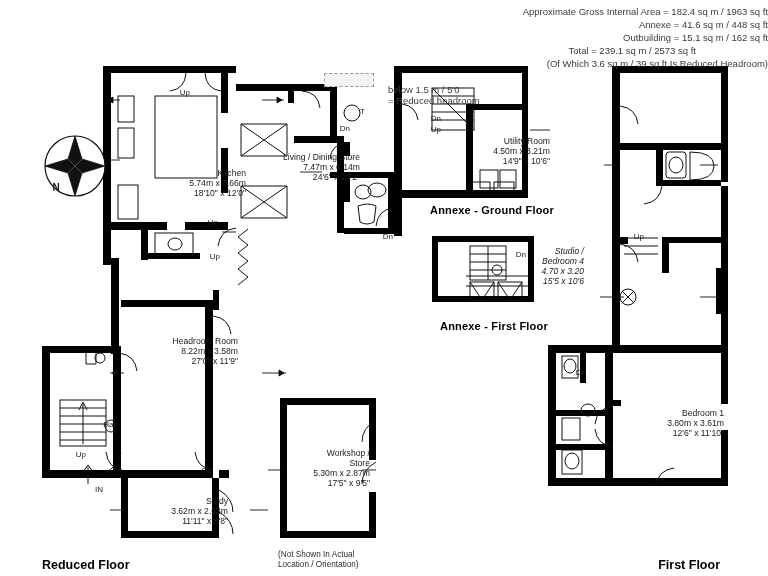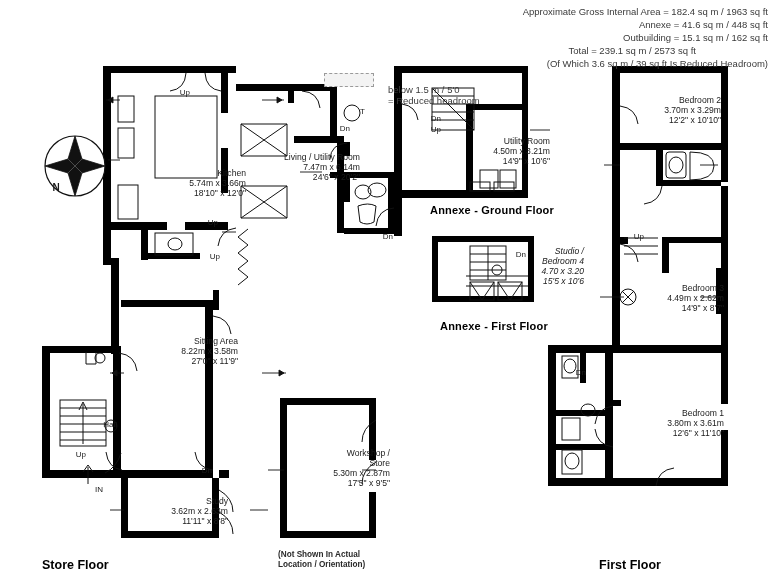--- a/index.html
+++ b/index.html
@@ -278,68 +278,58 @@
   </svg>
   <div class="compass-n" style="left:40px;top:182px;width:32px;text-align:center;">N</div>
 
   <div class="txt room" style="left:126px;top:168px;width:120px;">
     <div>Kitchen</div>
     <div>5.74m x 3.66m</div>
     <div>18'10" x 12'0"</div>
   </div>
 
   <div class="txt room" style="left:210px;top:152px;width:150px;">
-    <div>Living / Utility Room</div>
+    <div>Living / Dining Store</div>
     <div>7.47m x 6.14m</div>
     <div>24'6" x 20'2"</div>
   </div>
 
   <div class="txt room" style="left:430px;top:136px;width:120px;">
     <div>Utility Room</div>
     <div>4.50m x 3.21m</div>
     <div>14'9" x 10'6"</div>
   </div>
 
   <div class="txt room" style="left:108px;top:336px;width:130px;">
-    <div>Sitting Area</div>
+    <div>Headroom Room</div>
     <div>8.22m x 3.58m</div>
     <div>27'0" x 11'9"</div>
   </div>
 
   <div class="txt room" style="left:113px;top:496px;width:115px;">
     <div>Study</div>
     <div>3.62m x 2.63m</div>
     <div>11'11" x 8'8"</div>
   </div>
 
-  <div class="txt room" style="left:286px;top:448px;width:104px;">
+  <div class="txt room" style="left:266px;top:448px;width:104px;">
     <div>Workshop /</div>
     <div>Store</div>
     <div>5.30m x 2.87m</div>
     <div>17'5" x 9'5"</div>
   </div>
 
   <div class="txt room" style="left:506px;top:246px;width:78px;font-style:italic;">
     <div>Studio /</div>
     <div>Bedroom 4</div>
     <div>4.70 x 3.20</div>
     <div>15'5 x 10'6</div>
   </div>
 
-  <div class="txt room" style="left:617px;top:95px;width:104px;">
-    <div>Bedroom 2</div>
-    <div>3.70m x 3.29m</div>
-    <div>12'2" x 10'10"</div>
-  </div>
-
-  <div class="txt room" style="left:620px;top:283px;width:104px;">
-    <div>Bedroom 3</div>
-    <div>4.49m x 2.62m</div>
-    <div>14'9" x 8'7"</div>
-  </div>
+
 
   <div class="txt room" style="left:620px;top:408px;width:104px;">
     <div>Bedroom 1</div>
     <div>3.80m x 3.61m</div>
     <div>12'6" x 11'10"</div>
   </div>
 
   <div class="txt tiny" style="left:160px;top:88px;width:30px;">Up</div>
   <div class="txt tiny" style="left:188px;top:218px;width:30px;">Up</div>
   <div class="txt tiny" style="left:190px;top:252px;width:30px;">Up</div>
@@ -355,21 +345,21 @@
   <div class="txt tiny" style="left:614px;top:232px;width:30px;">Up</div>
   <div class="txt tiny" style="left:556px;top:368px;width:30px;">Dn</div>
   <div class="txt tiny" style="left:339px;top:107px;width:26px;">T</div>
 
   <svg width="24" height="22" style="left:76px;top:463px;">
     <path d="M12 21 V4 M7 9 L12 2 L17 9" stroke="#111" fill="none" stroke-width="1"></path>
   </svg>
 
   <div class="txt sect" style="left:440px;top:320px;width:190px;text-align:left;">Annexe - First Floor</div>
   <div class="txt sect" style="left:430px;top:204px;width:190px;text-align:left;">Annexe - Ground Floor</div>
-  <div class="txt floorlbl" style="left:42px;top:558px;width:180px;text-align:left;">Store Floor</div>
-  <div class="txt floorlbl" style="left:540px;top:558px;width:180px;text-align:center;">First Floor</div>
-
-  <div class="note" style="position:absolute;left:278px;top:550px;width:160px;font-weight:bold;">
+  <div class="txt floorlbl" style="left:42px;top:558px;width:180px;text-align:left;">Reduced Floor</div>
+  <div class="txt floorlbl" style="left:540px;top:558px;width:180px;text-align:right;">First Floor</div>
+
+  <div class="note" style="position:absolute;left:278px;top:550px;width:160px;">
     <div>(Not Shown In Actual</div>
     <div>Location / Orientation)</div>
   </div>
 
 </div>
 
 </body></html>

